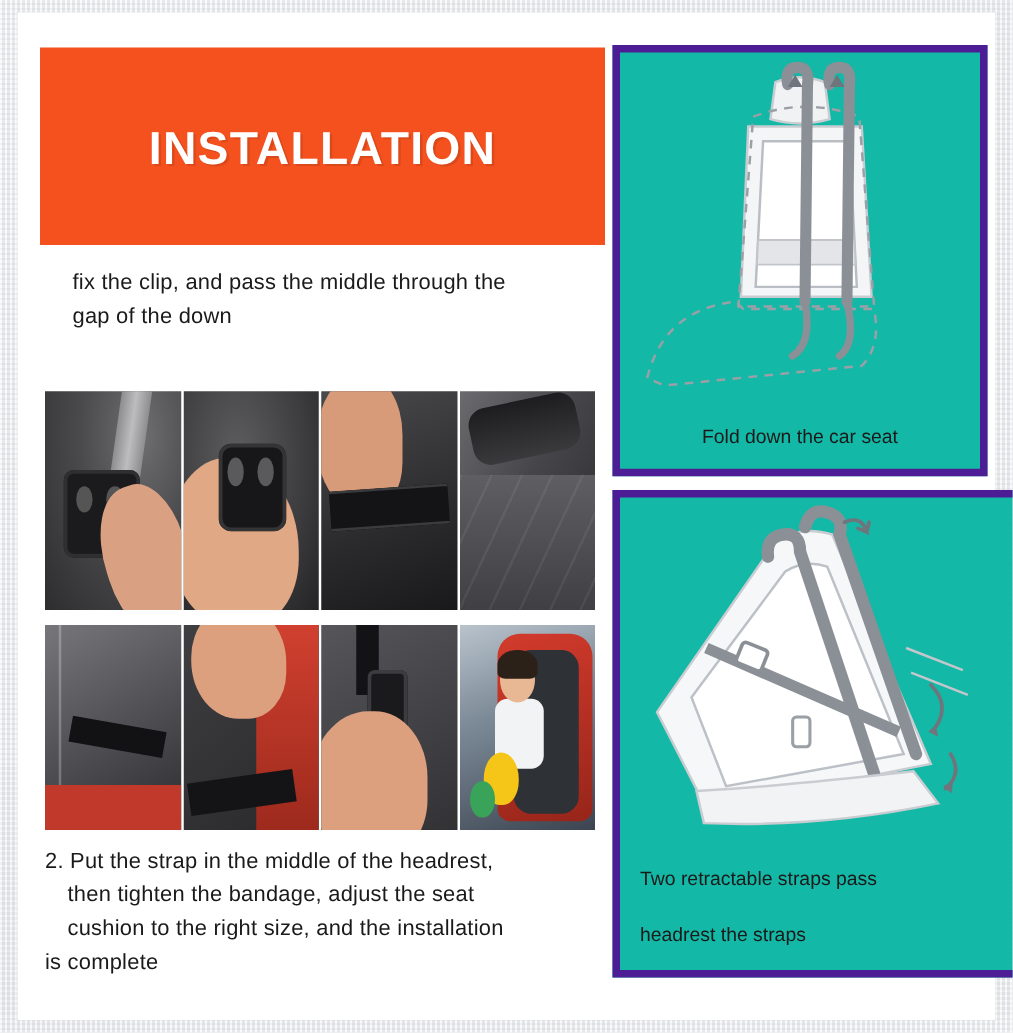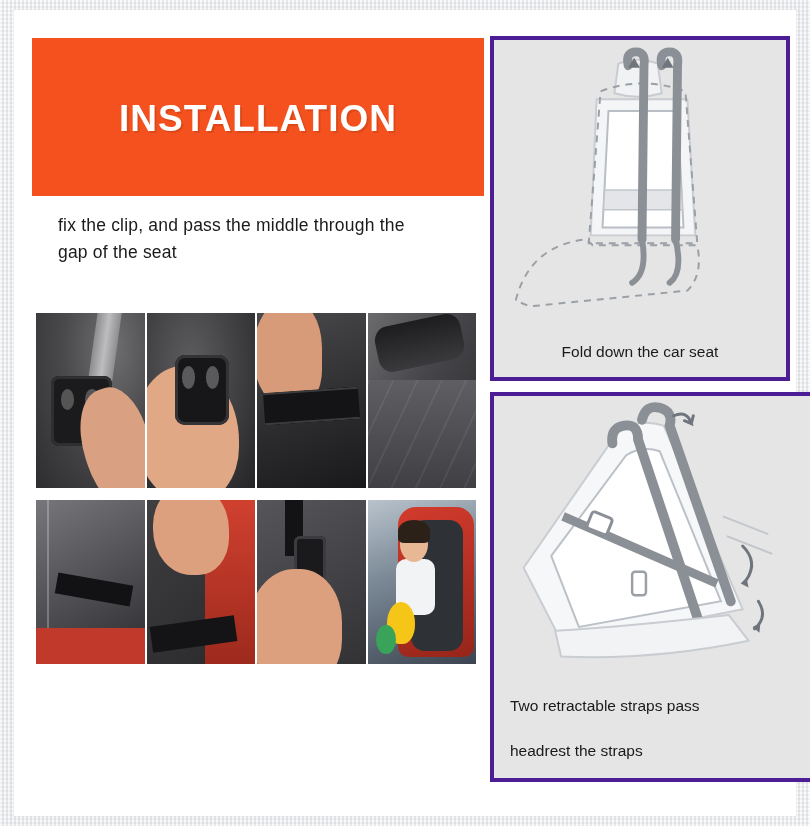--- a/index.html
+++ b/index.html
@@ -237,22 +237,22 @@
     background: #f5c518; border-radius: 50% 50% 45% 45%;
   }
   .p8 .toy2 {
     position: absolute; left: 8%; bottom: 6%; width: 18%; height: 18%;
     background: #39a35a; border-radius: 50%;
   }
 
   
   .right-top, .right-bottom {
     position: absolute;
-    border: 4px solid #4c1d95;
-    background: #e5e5e5;
+    border: 6px solid #4c1d95;
+    background: #14b8a6;
     box-sizing: border-box;
   }
   .right-top { left: 476px; top: 26px; width: 300px; height: 345px; }
   .right-bottom { left: 476px; top: 382px; width: 336px; height: 390px; }
 
   .caption {
     position: absolute;
     left: 16px;
     right: 10px;
     color: #1a1a1a;
@@ -272,21 +272,21 @@
 <div class="card">
 
   <div class="left">
 
     <div class="title-banner">
       <div class="title-line1">INSTALLATION</div>
     </div>
 
     <div class="step-text step1">
       <span class="indent">fix the clip, and pass the middle through the</span>
-      <span class="indent">gap of the seat</span>
+      <span class="indent">gap of the down</span>
     </div>
 
     <div class="strip strip1">
       <div class="photo p1">
         <div class="post"></div>
         <div class="clip"></div>
         <div class="hand"></div>
       </div>
       <div class="photo p2">
         <div class="hand"></div>
@@ -322,20 +322,26 @@
         <div class="seat"></div>
         <div class="seatin"></div>
         <div class="kid-body"></div>
         <div class="kid-head"></div>
         <div class="kid-hair"></div>
         <div class="toy"></div>
         <div class="toy2"></div>
       </div>
     </div>
 
+    <div class="step-text step2">
+      <span><span>2.</span> <span>Put the strap in the middle of the headrest,</span></span>
+      <span class="indent">then tighten the bandage, adjust the seat</span>
+      <span class="indent">cushion to the right size, and the installation</span>
+      <span>is complete</span>
+    </div>
   </div>
 
   <div class="right-top">
     <div class="svgwrap">
       <svg viewBox="0 0 300 300" width="296" height="300" xmlns="http://www.w3.org/2000/svg">
 
         <path d="M126 22 q20 -8 40 0 l4 30 q-24 7 -48 0 z" fill="#f1f2f4" stroke="#c9ccd1" stroke-width="2"></path>
 
         <path d="M104 58 L196 58 L204 196 L98 196 Z" fill="#f4f5f7" stroke="#c9ccd1" stroke-width="2"></path>
 

